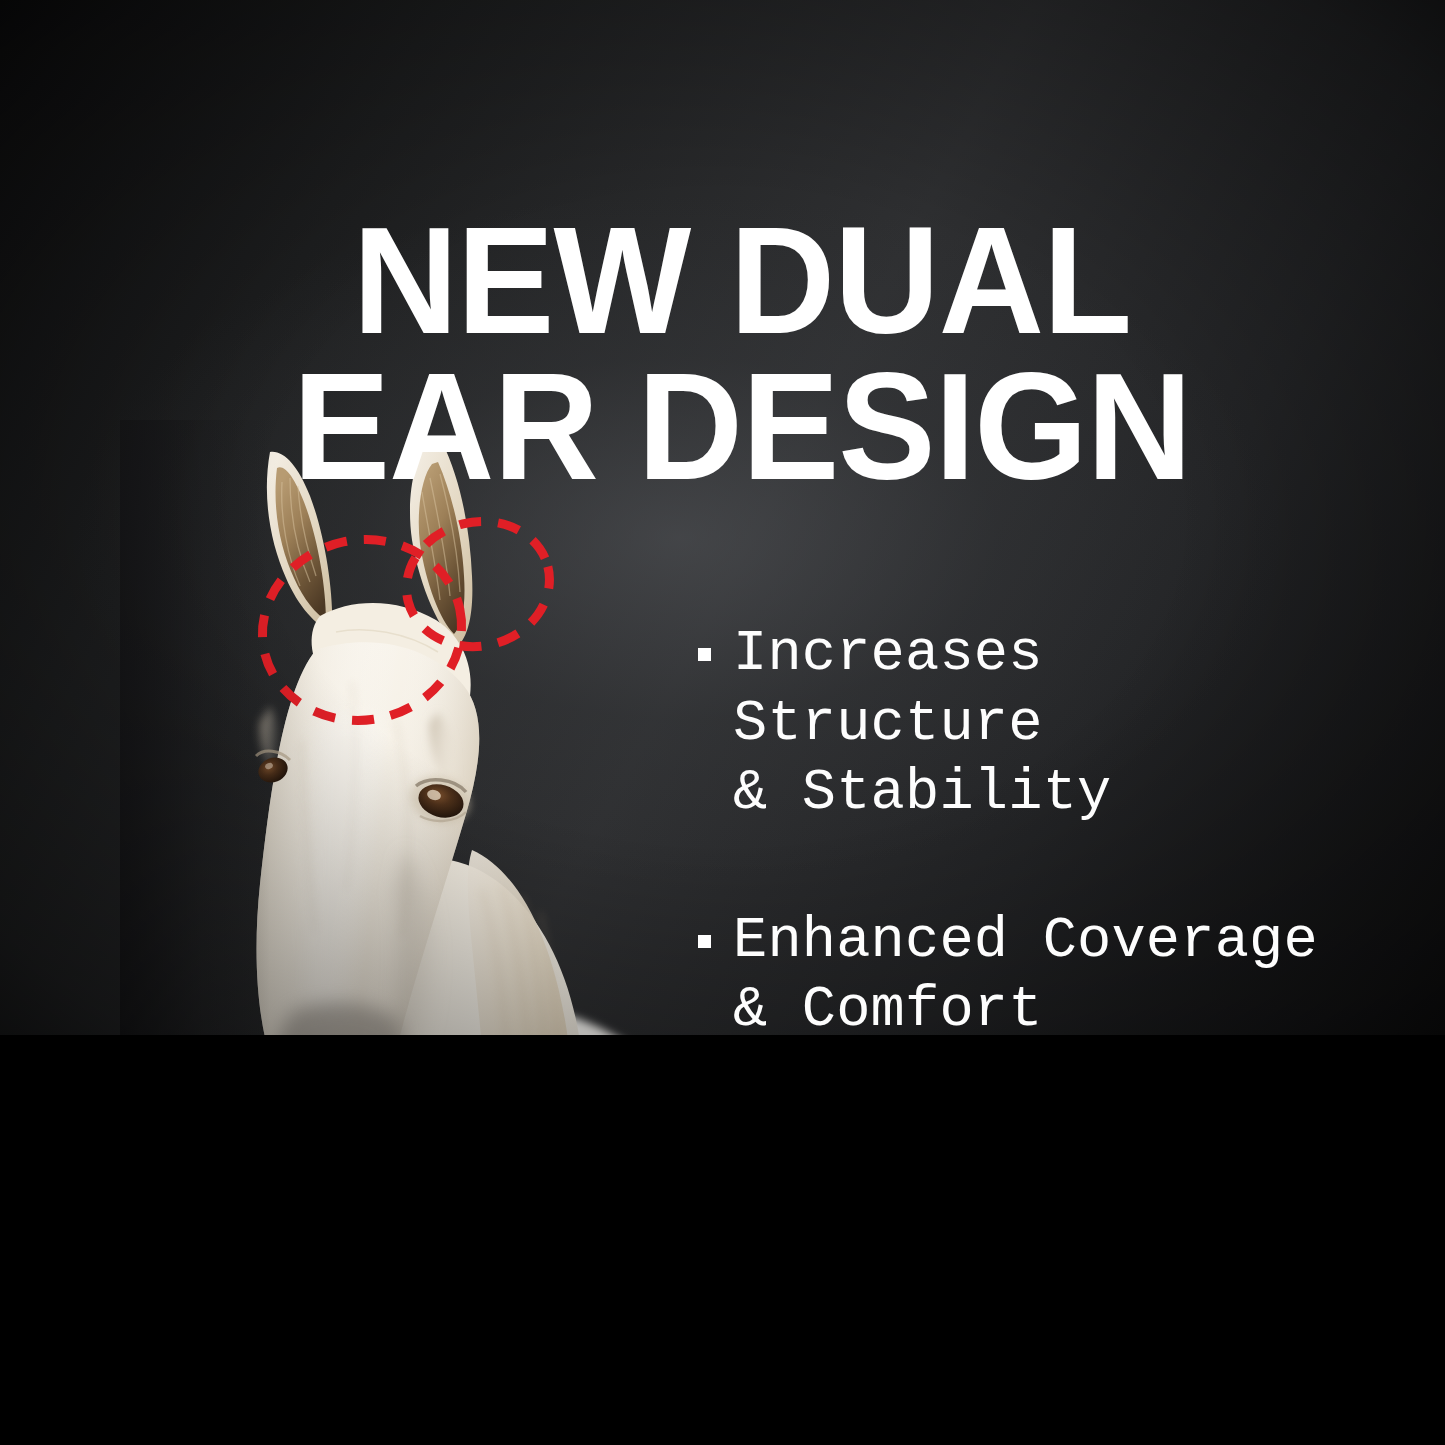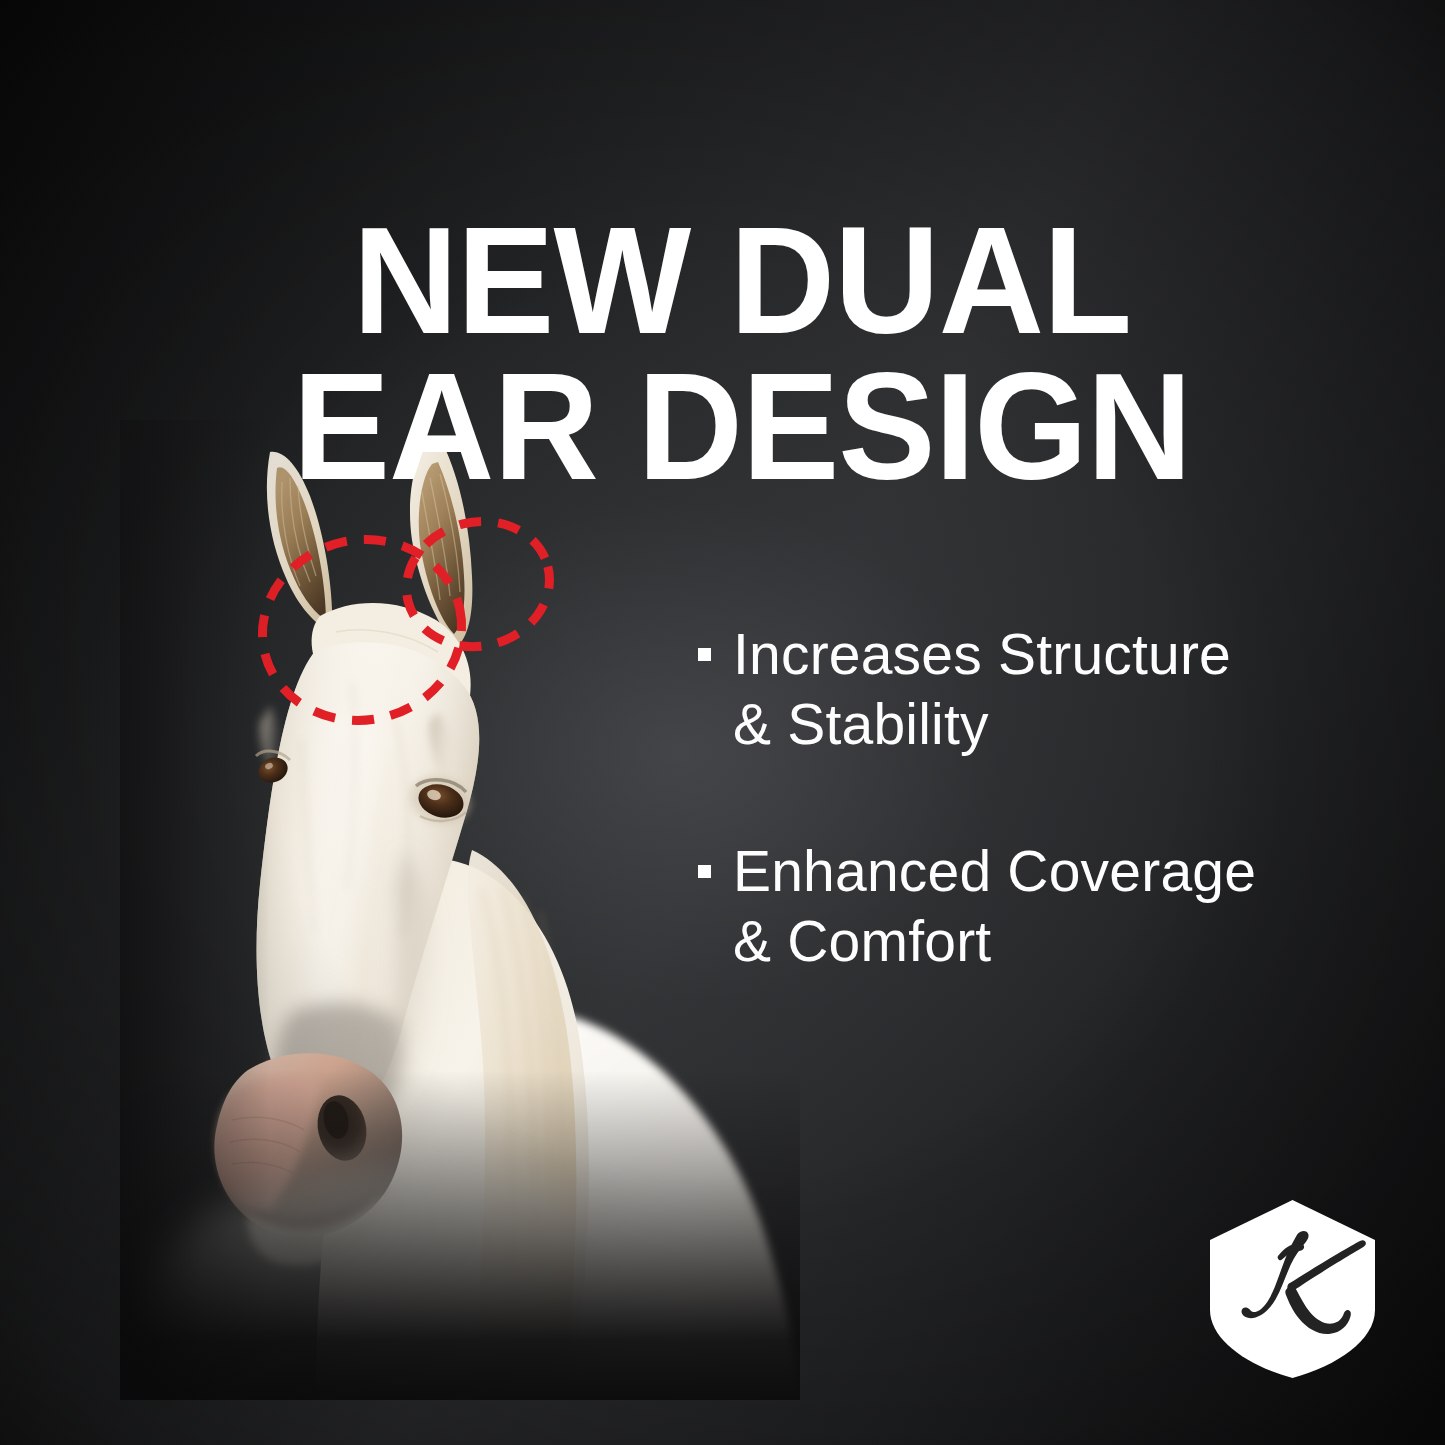--- a/index.html
+++ b/index.html
@@ -3,21 +3,21 @@
 <meta charset="utf-8">
 <style>
   html, body {
     margin: 0;
     padding: 0;
     background: #000;
   }
   #ad-root {
     position: relative;
     width: 1445px;
-    height: 1445px;
+    height: 1035px;
     overflow: hidden;
     font-family: "Liberation Sans", sans-serif;
     background: #1c1c1c;
   }
 
   
   .bg-base {
     position: absolute;
     inset: 0;
     background: linear-gradient(118deg, #0f0f10 0%, #1e1f20 22%, #2e2f31 52%, #232426 74%, #111112 100%);
@@ -68,21 +68,21 @@
   .bullet-marker {
     flex: 0 0 auto;
     width: 13px;
     height: 13px;
     background: #ffffff;
     margin-top: 28px;
     margin-right: 22px;
   }
   .bullet-text {
     color: #fdfdfd;
-    font-family: Liberation Sans, sans-serif;
+    font-family: Liberation Mono, monospace;
     font-weight: 400;
     font-size: 57px;
     line-height: 1.22;
     letter-spacing: 0.2px;
     white-space: pre-line;
   }
 
   
   .horse-stage {
     position: absolute;

